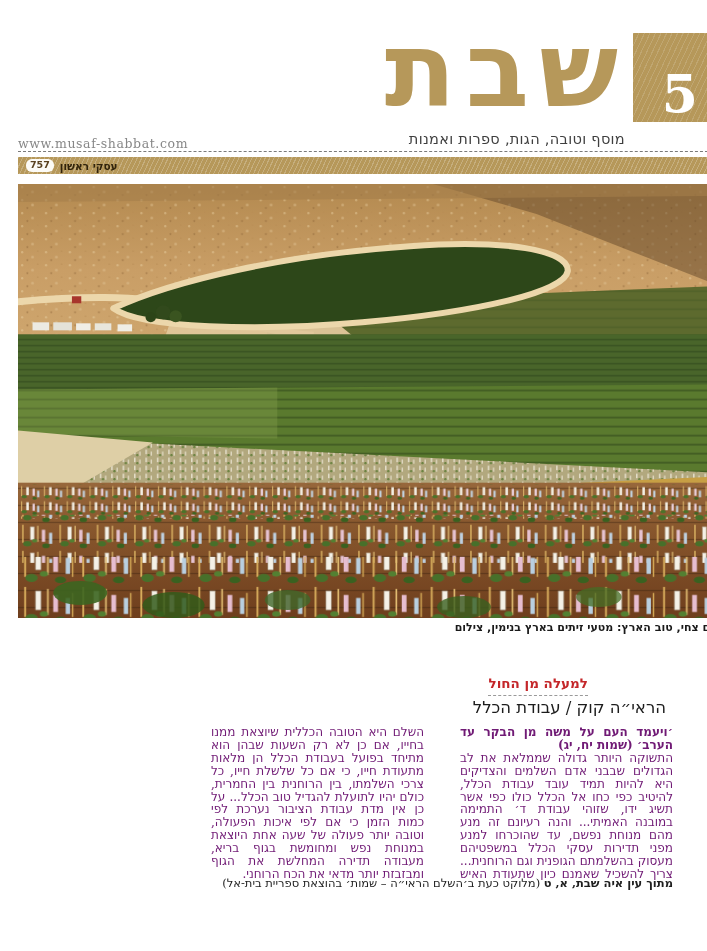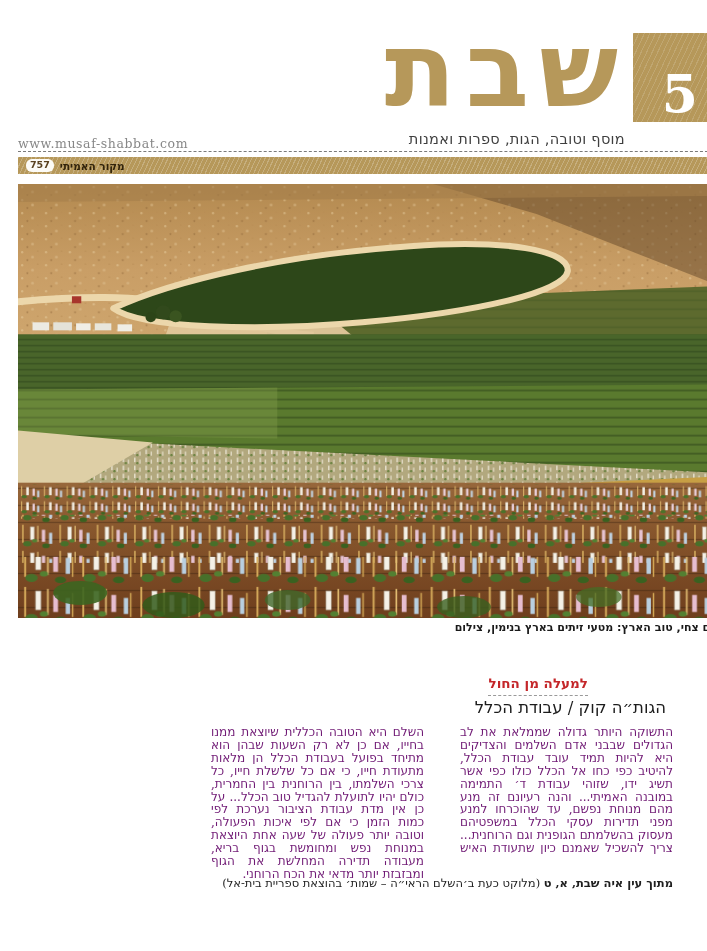--- a/index.html
+++ b/index.html
@@ -55,21 +55,21 @@
 
   <h1 class="logo">שבת</h1>
   <div class="issue-box">
     <span>5</span>
   </div>
   <div class="subtitle">מוסף וטובה, הגות, ספרות ואמנות</div>
   <div class="site-url">www.musaf-shabbat.com</div>
   <div class="dashed-rule"></div>
 
   <div class="gold-bar">
-    <span class="brand">מקור האמיתי</span>
+    <span class="brand">עסקי ראשון</span>
     <span class="issue-chip">757</span>
   </div>
 
   <figure class="photo-wrap">
     <svg viewBox="0 0 672 433" preserveAspectRatio="none" xmlns="http://www.w3.org/2000/svg">
       <defs>
         <linearGradient id="gTop" x1="0" y1="0" x2="0" y2="1">
           <stop offset="0" stop-color="#b3894f"></stop>
             <stop offset="0.5" stop-color="#c99e66"></stop>
             <stop offset="1" stop-color="#cfa76f"></stop>
@@ -184,24 +184,25 @@
         <ellipse cx="260" cy="415" rx="22" ry="10" fill="#40682a" opacity="0.8"></ellipse>
         <ellipse cx="430" cy="422" rx="26" ry="11" fill="#39601f" opacity="0.8"></ellipse>
         <ellipse cx="560" cy="412" rx="22" ry="10" fill="#446e26" opacity="0.75"></ellipse>
       </g>
     </svg>
   </figure>
 
   <div class="photo-caption">מרים צחי, טוב הארץ: מטעי זיתים בארץ בנימין, צילום</div>
 
   <div class="kicker">למעלה מן החול</div>
-  <h2 class="article-title">הגות״ה קוק / עבודת הכלל</h2>
+  <h2 class="article-title">הראי״ה קוק / עבודת הכלל</h2>
 
   <div class="columns">
     <div class="col">
+      <p class="lead"><span>׳ויעמד העם על משה מן הבקר עד הערב׳</span> <span>(שמות יח, יג)</span></p>
       <p class="flow">התשוקה היותר גדולה שממלאת את לב הגדולים שבבני אדם השלמים והצדיקים היא להיות תמיד עובד עבודת הכלל, להיטיב כפי כחו אל הכלל כולו כפי אשר תשיג ידו, שזוהי עבודת ד׳ התמימה במובנה האמיתי... והנה רעיונם זה מנע מהם מנוחת נפשם, עד שהוכרחו למנע מפני תדירות עסקי הכלל במשפטיהם מעסוק בהשלמתם הגופנית וגם הרוחנית... צריך להשכיל שאמנם כיון שתעודת האיש</p>
     </div>
     <div class="col">
       <p>השלם היא הטובה הכללית שיוצאת ממנו בחייו, אם כן לא רק השעות שבהן הוא מתיחד בפועל בעבודת הכלל הן מלאות מתעודת חייו, כי אם כל שלשלת חייו, כל צרכי השלמתו, בין הרוחנית בין החמרית, כולם יהיו לתועלת להגדיל טוב הכלל... על כן אין מדת עבודת הציבור נערכת לפי כמות הזמן כי אם לפי איכות הפעולה, וטובה יותר פעולה של שעה אחת היוצאת במנוחת נפש ומחומשת בגוף בריא, מעבודה תדירה המחלשת את הגוף ומבזבזת יותר מדאי את הכח הרוחני.</p>
     </div>
   </div>
 
   <div class="source-line">
     <span class="src-lead">מתוך עין איה שבת, א, ט</span>
     <span>(מלוקט כעת ב׳השלם הראי״ה – שמות׳ בהוצאת ספריית בית-אל)</span>

